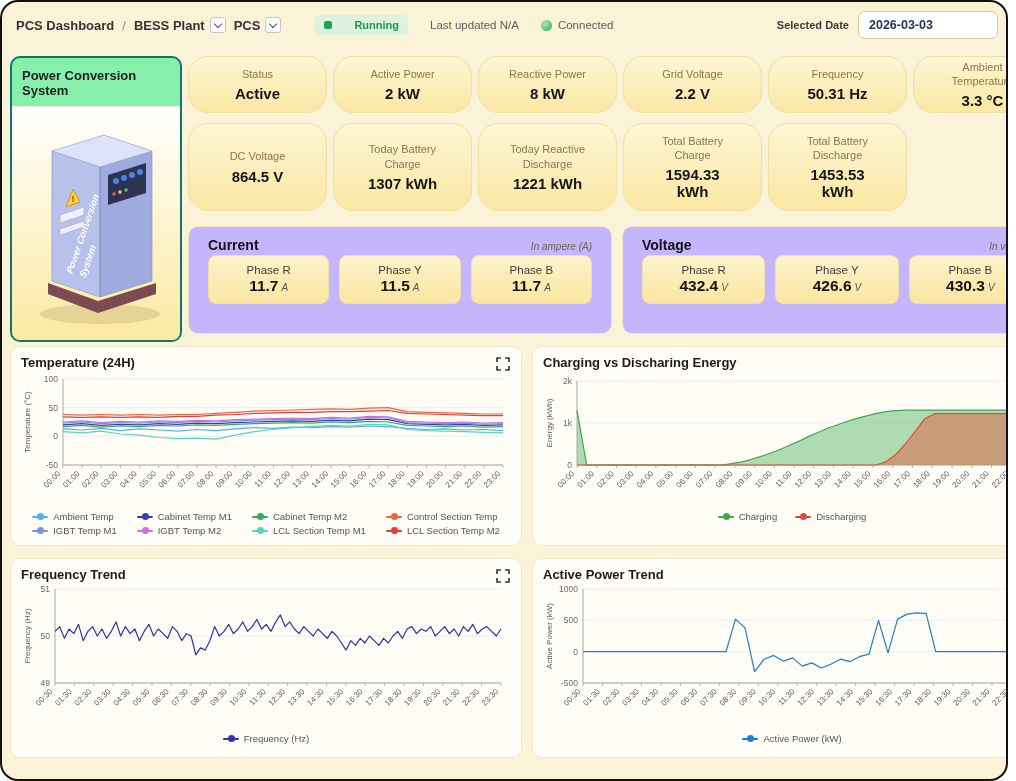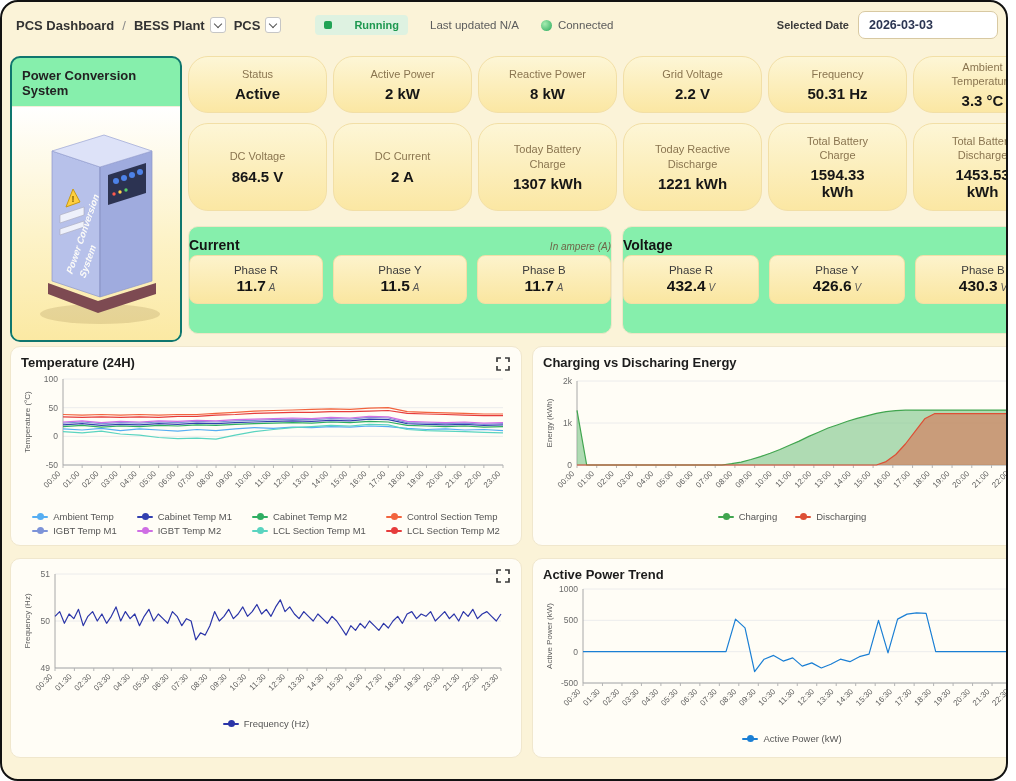--- a/index.html
+++ b/index.html
@@ -31,21 +31,21 @@
   .pcs-title{font-size:13px;font-weight:bold;color:#222;padding:10px 10px 8px;border-bottom:1px solid #f4eeda}
   .pcs-illustration{flex:1;background:linear-gradient(180deg,#ffffff 0%,#fdf3c9 55%,#fbe9a3 100%);display:flex;align-items:center;justify-content:center}
 
   
   .metrics{position:absolute;left:186px;top:54px;display:grid;grid-template-columns:repeat(6,139px);grid-template-rows:57px 88px;gap:10px 6px}
   .mcard{background:linear-gradient(180deg,#fdf6d6 0%,#fbe7a3 100%);border:1px solid #f2dfa6;border-radius:20px;display:flex;flex-direction:column;align-items:center;justify-content:center;gap:4px;padding:4px 24px;text-align:center}
   .mlabel{font-size:11px;color:#8a7550;line-height:1.3}
   .mvalue{font-size:15px;font-weight:bold;color:#161616}
 
   
-  .cv{position:absolute;top:224px;height:108px;background:#86efac;border:1px solid #f0e6c6;border-radius:10px;padding:10px 0}
+  .cv{position:absolute;top:224px;height:108px;background:#c4b5fd;border:1px solid #f0e6c6;border-radius:10px;padding:10px 19px}
   #current-panel{left:186px;width:424px}
   #voltage-panel{left:620px;width:430px}
   .cv-head{display:flex;justify-content:space-between;align-items:baseline}
   .cv-title{font-size:14px;font-weight:bold;color:#141414}
   .cv-note{font-size:10px;font-style:italic;color:#6f6548}
   .phase-row{display:flex;gap:10px;margin-top:2px}
   .phase-card{flex:1;height:49px;background:linear-gradient(180deg,#fdf3cc 0%,#fae6a0 100%);border:1px solid #f2dfa6;border-radius:8px;display:flex;flex-direction:column;align-items:center;justify-content:center;gap:1px}
   .phase-label{font-size:11.5px;color:#3c3c3c}
   .phase-value{font-size:15.5px;font-weight:bold;color:#141414}
   .phase-unit{font-size:10px;font-style:italic;font-weight:normal;color:#555;margin-left:3px}
@@ -146,24 +146,20 @@
         <div class="mlabel">Frequency</div>
         <div class="mvalue">50.31 Hz</div>
       </div>
       <div class="mcard">
         <div class="mlabel">Ambient Temperature</div>
         <div class="mvalue">3.3 °C</div>
       </div>
       <div class="mcard">
         <div class="mlabel">DC Voltage</div>
         <div class="mvalue">864.5 V</div>
-      </div>
-      <div class="mcard">
-        <div class="mlabel">DC Current</div>
-        <div class="mvalue">2 A</div>
       </div>
       <div class="mcard">
         <div class="mlabel">Today Battery Charge</div>
         <div class="mvalue">1307 kWh</div>
       </div>
       <div class="mcard">
         <div class="mlabel">Today Reactive Discharge</div>
         <div class="mvalue">1221 kWh</div>
       </div>
       <div class="mcard">
@@ -404,20 +400,21 @@
             <span>Charging</span>
           </span>
           <span class="legend-item">
             <span class="lmark" style="color: rgb(221, 79, 53);"></span>
             <span>Discharging</span>
           </span>
         </div>
     </section>
 
     <section class="chart-panel">
+      <div class="chart-title">Frequency Trend</div>
       <button class="expand-btn">
         <svg viewBox="0 0 16 16" width="16" height="16">
             <path d="M2 6V2h4M10 2h4v4M14 10v4h-4M6 14H2v-4" stroke="#3c3c3c" stroke-width="1.7" fill="none"></path>
           </svg>
       </button>
       <div class="chart-box"><svg width="488" height="146">
             <line x1="34" y1="100" x2="480" y2="100" stroke="#ececec" stroke-width="1"></line>
             <text x="29" y="103" text-anchor="end" font-size="8.5" fill="#6b6b6b">49</text>
             <line x1="34" y1="53" x2="480" y2="53" stroke="#ececec" stroke-width="1"></line>
             <text x="29" y="56" text-anchor="end" font-size="8.5" fill="#6b6b6b">50</text>

